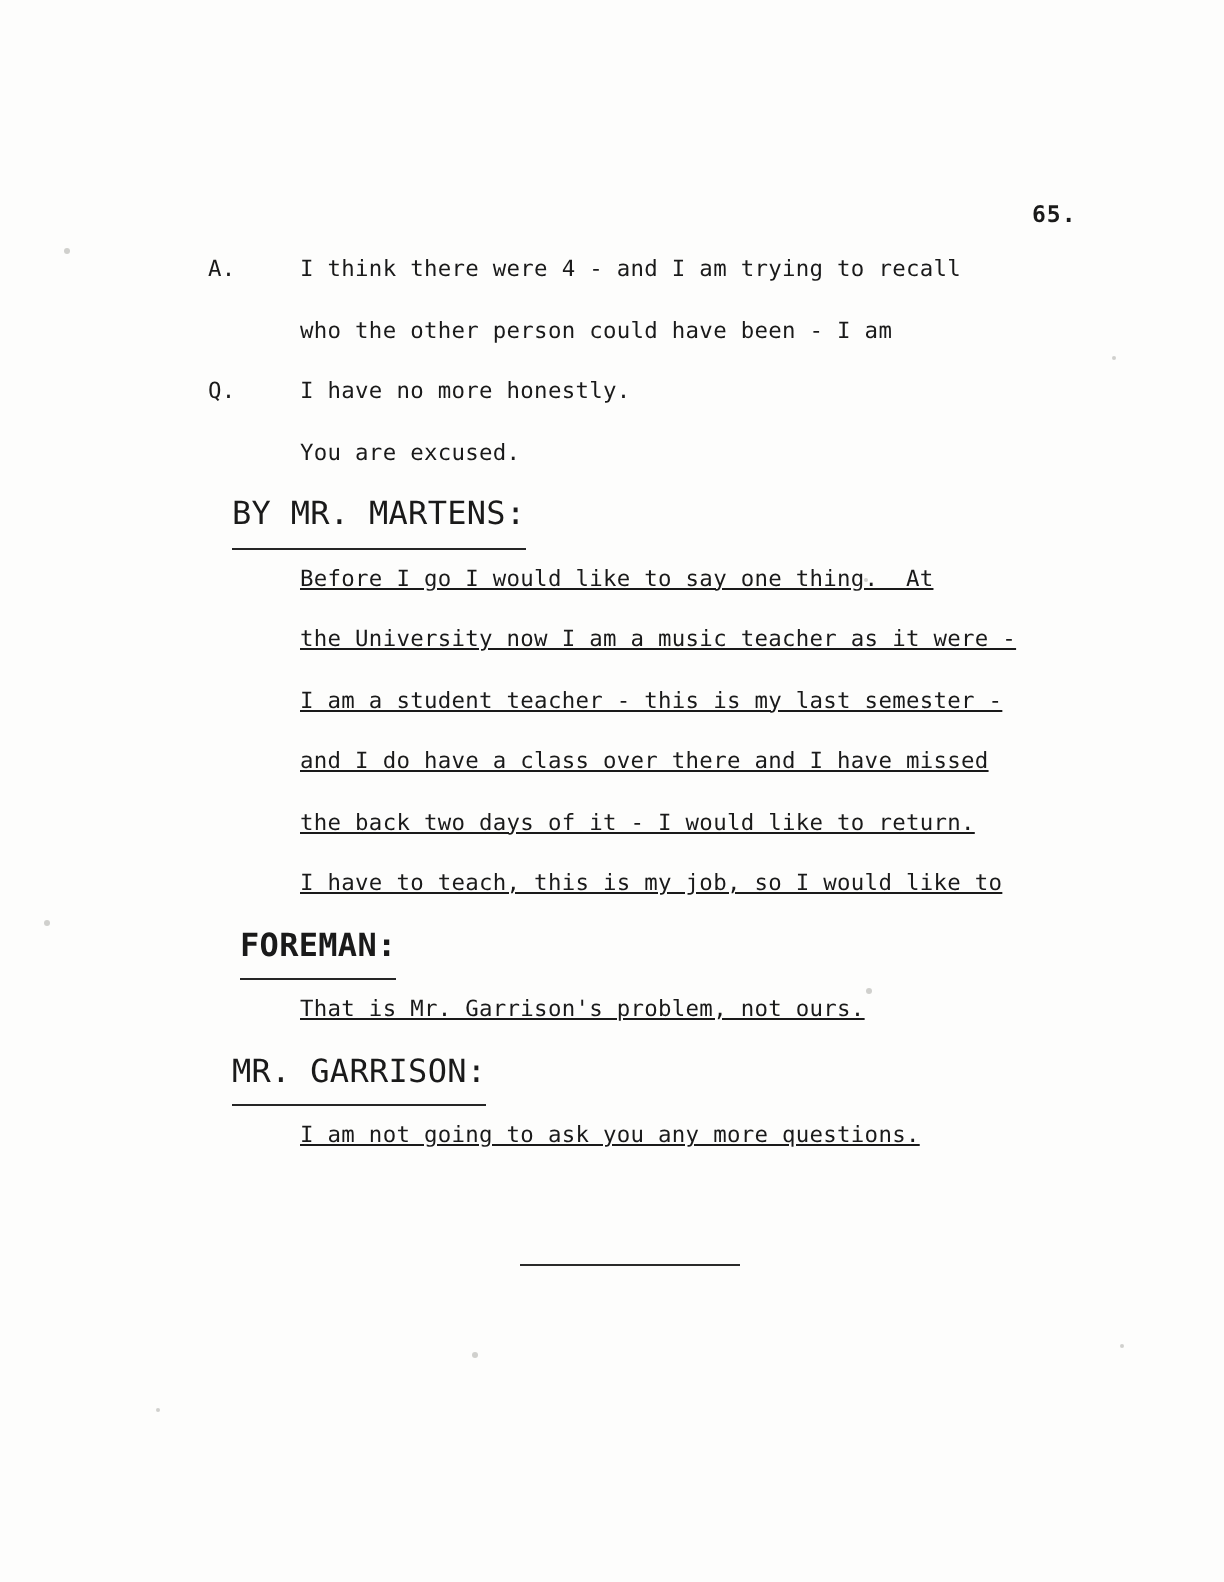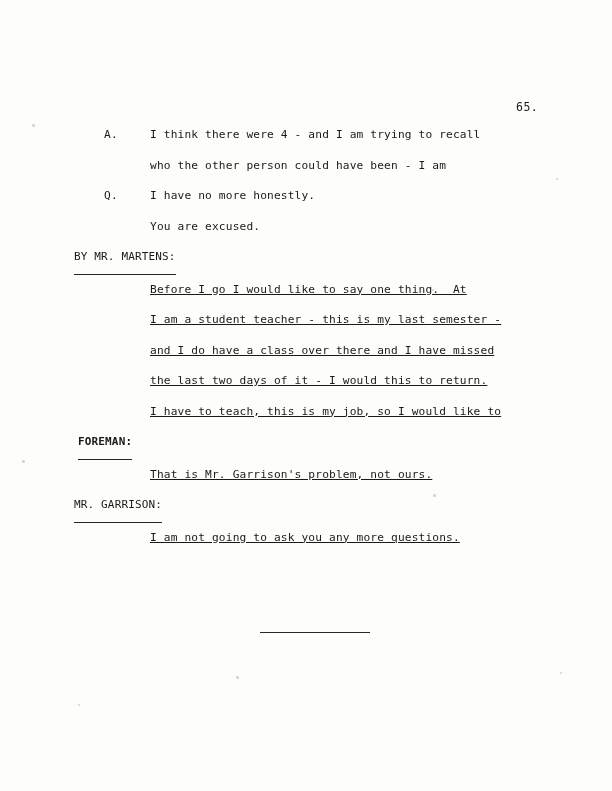--- a/index.html
+++ b/index.html
@@ -29,20 +29,21 @@
     border-radius: 50%;
     opacity: .65;
   }
 
   .page-number {
     position: absolute;
     top: 100px;
     left: 516px;
     font-size: 11.5px;
     letter-spacing: .5px;
+    font-weight: bold;
   }
 
   .body-block {
     position: absolute;
     top: 120px;
     left: 104px;
     width: 450px;
   }
 
   .line {
@@ -57,26 +58,27 @@
     width: 46px;
     flex: 0 0 46px;
   }
 
   .text {
     flex: 1 1 auto;
   }
 
   .speaker {
     display: inline-block;
-    font-size: 11px;
+    font-size: 16px;
     line-height: 30.5px;
     letter-spacing: .15px;
     border-bottom: 1px solid #262626;
     padding-bottom: 1px;
     white-space: pre;
+    margin-left: 42px;
   }
 
   .speaker-row {
     font-size: 11.2px;
     line-height: 30.5px;
   }
 
   .indent-1 { padding-left: 46px; text-decoration: underline; }
 
   .rule {
@@ -127,27 +129,30 @@
     </div>
 
     <div class="speaker-row" style="margin-left:-30px;">
       <span class="speaker">BY MR. MARTENS:</span>
     </div>
 
     <div class="line indent-1">
       <span class="text">Before I go I would like to say one thing.  At</span>
     </div>
     <div class="line indent-1">
+      <span class="text">the University now I am a music teacher as it were -</span>
+    </div>
+    <div class="line indent-1">
       <span class="text">I am a student teacher - this is my last semester -</span>
     </div>
     <div class="line indent-1">
       <span class="text">and I do have a class over there and I have missed</span>
     </div>
     <div class="line indent-1">
-      <span class="text">the last two days of it - I would this to return.</span>
+      <span class="text">the back two days of it - I would like to return.</span>
     </div>
     <div class="line indent-1">
       <span class="text">I have to teach, this is my job, so I would like to</span>
     </div>
 
     <div class="speaker-row" style="margin-left:-26px;font-weight:bold;">
       <span class="speaker">FOREMAN:</span>
     </div>
 
     <div class="line indent-1">

